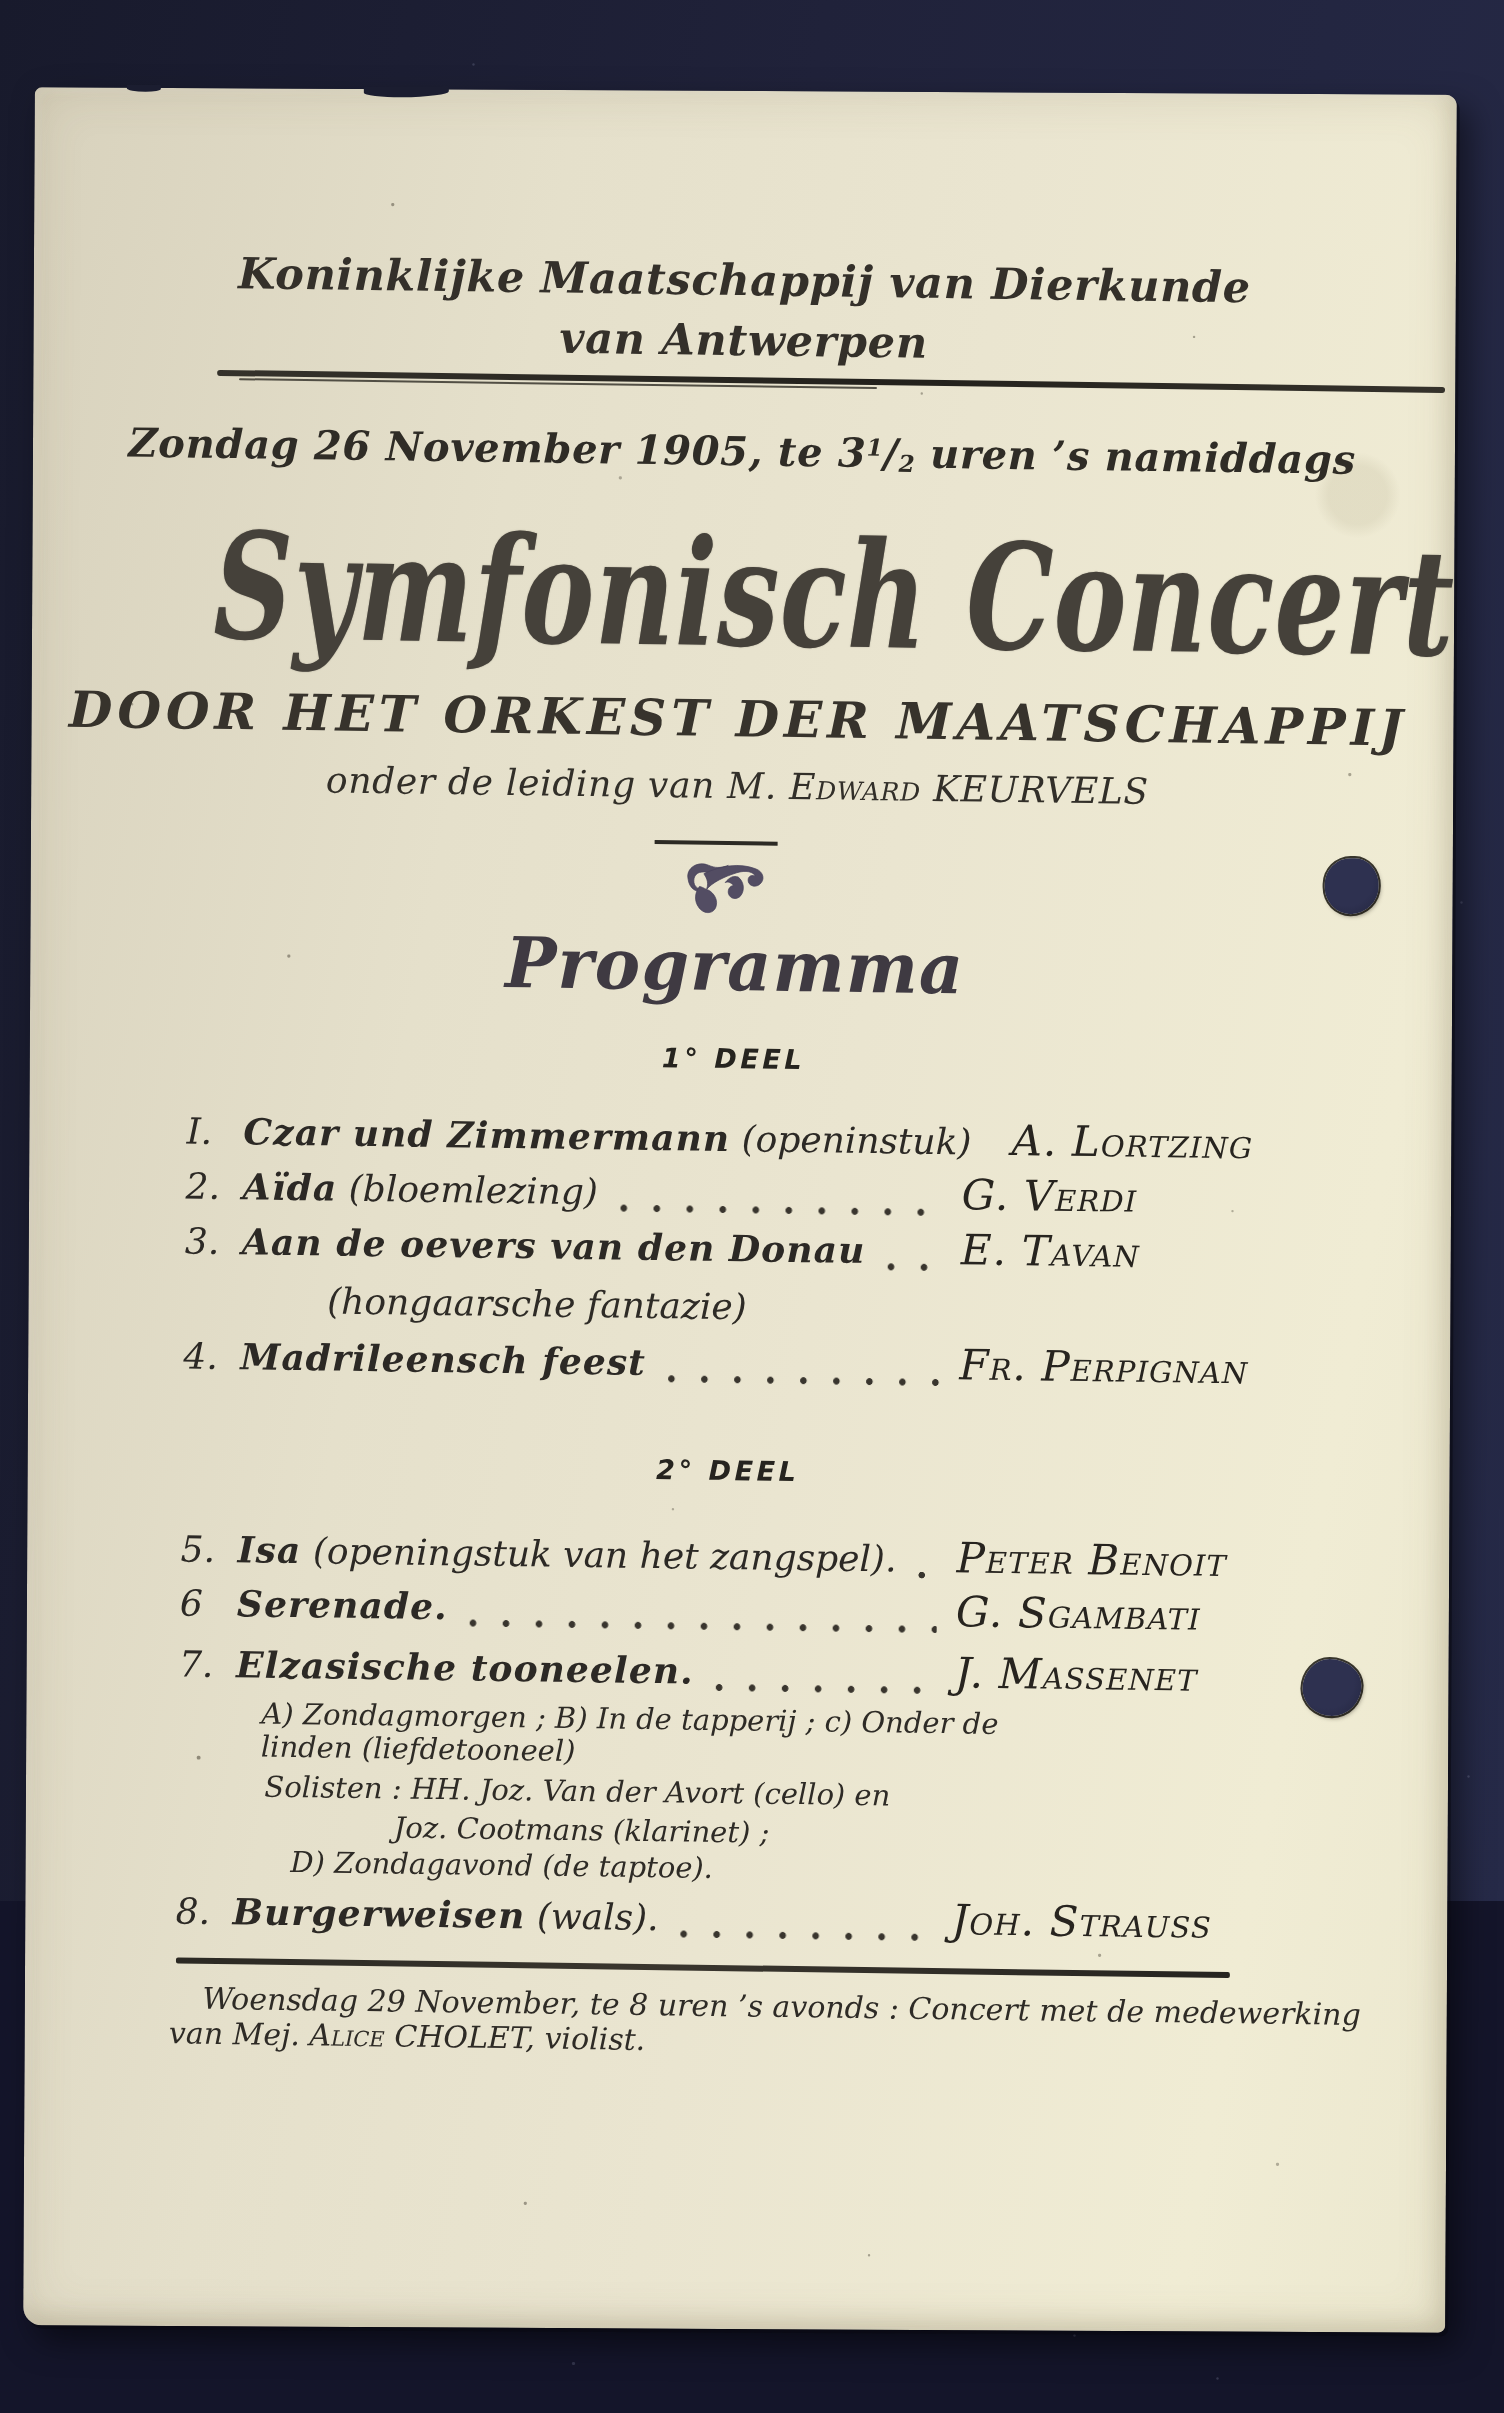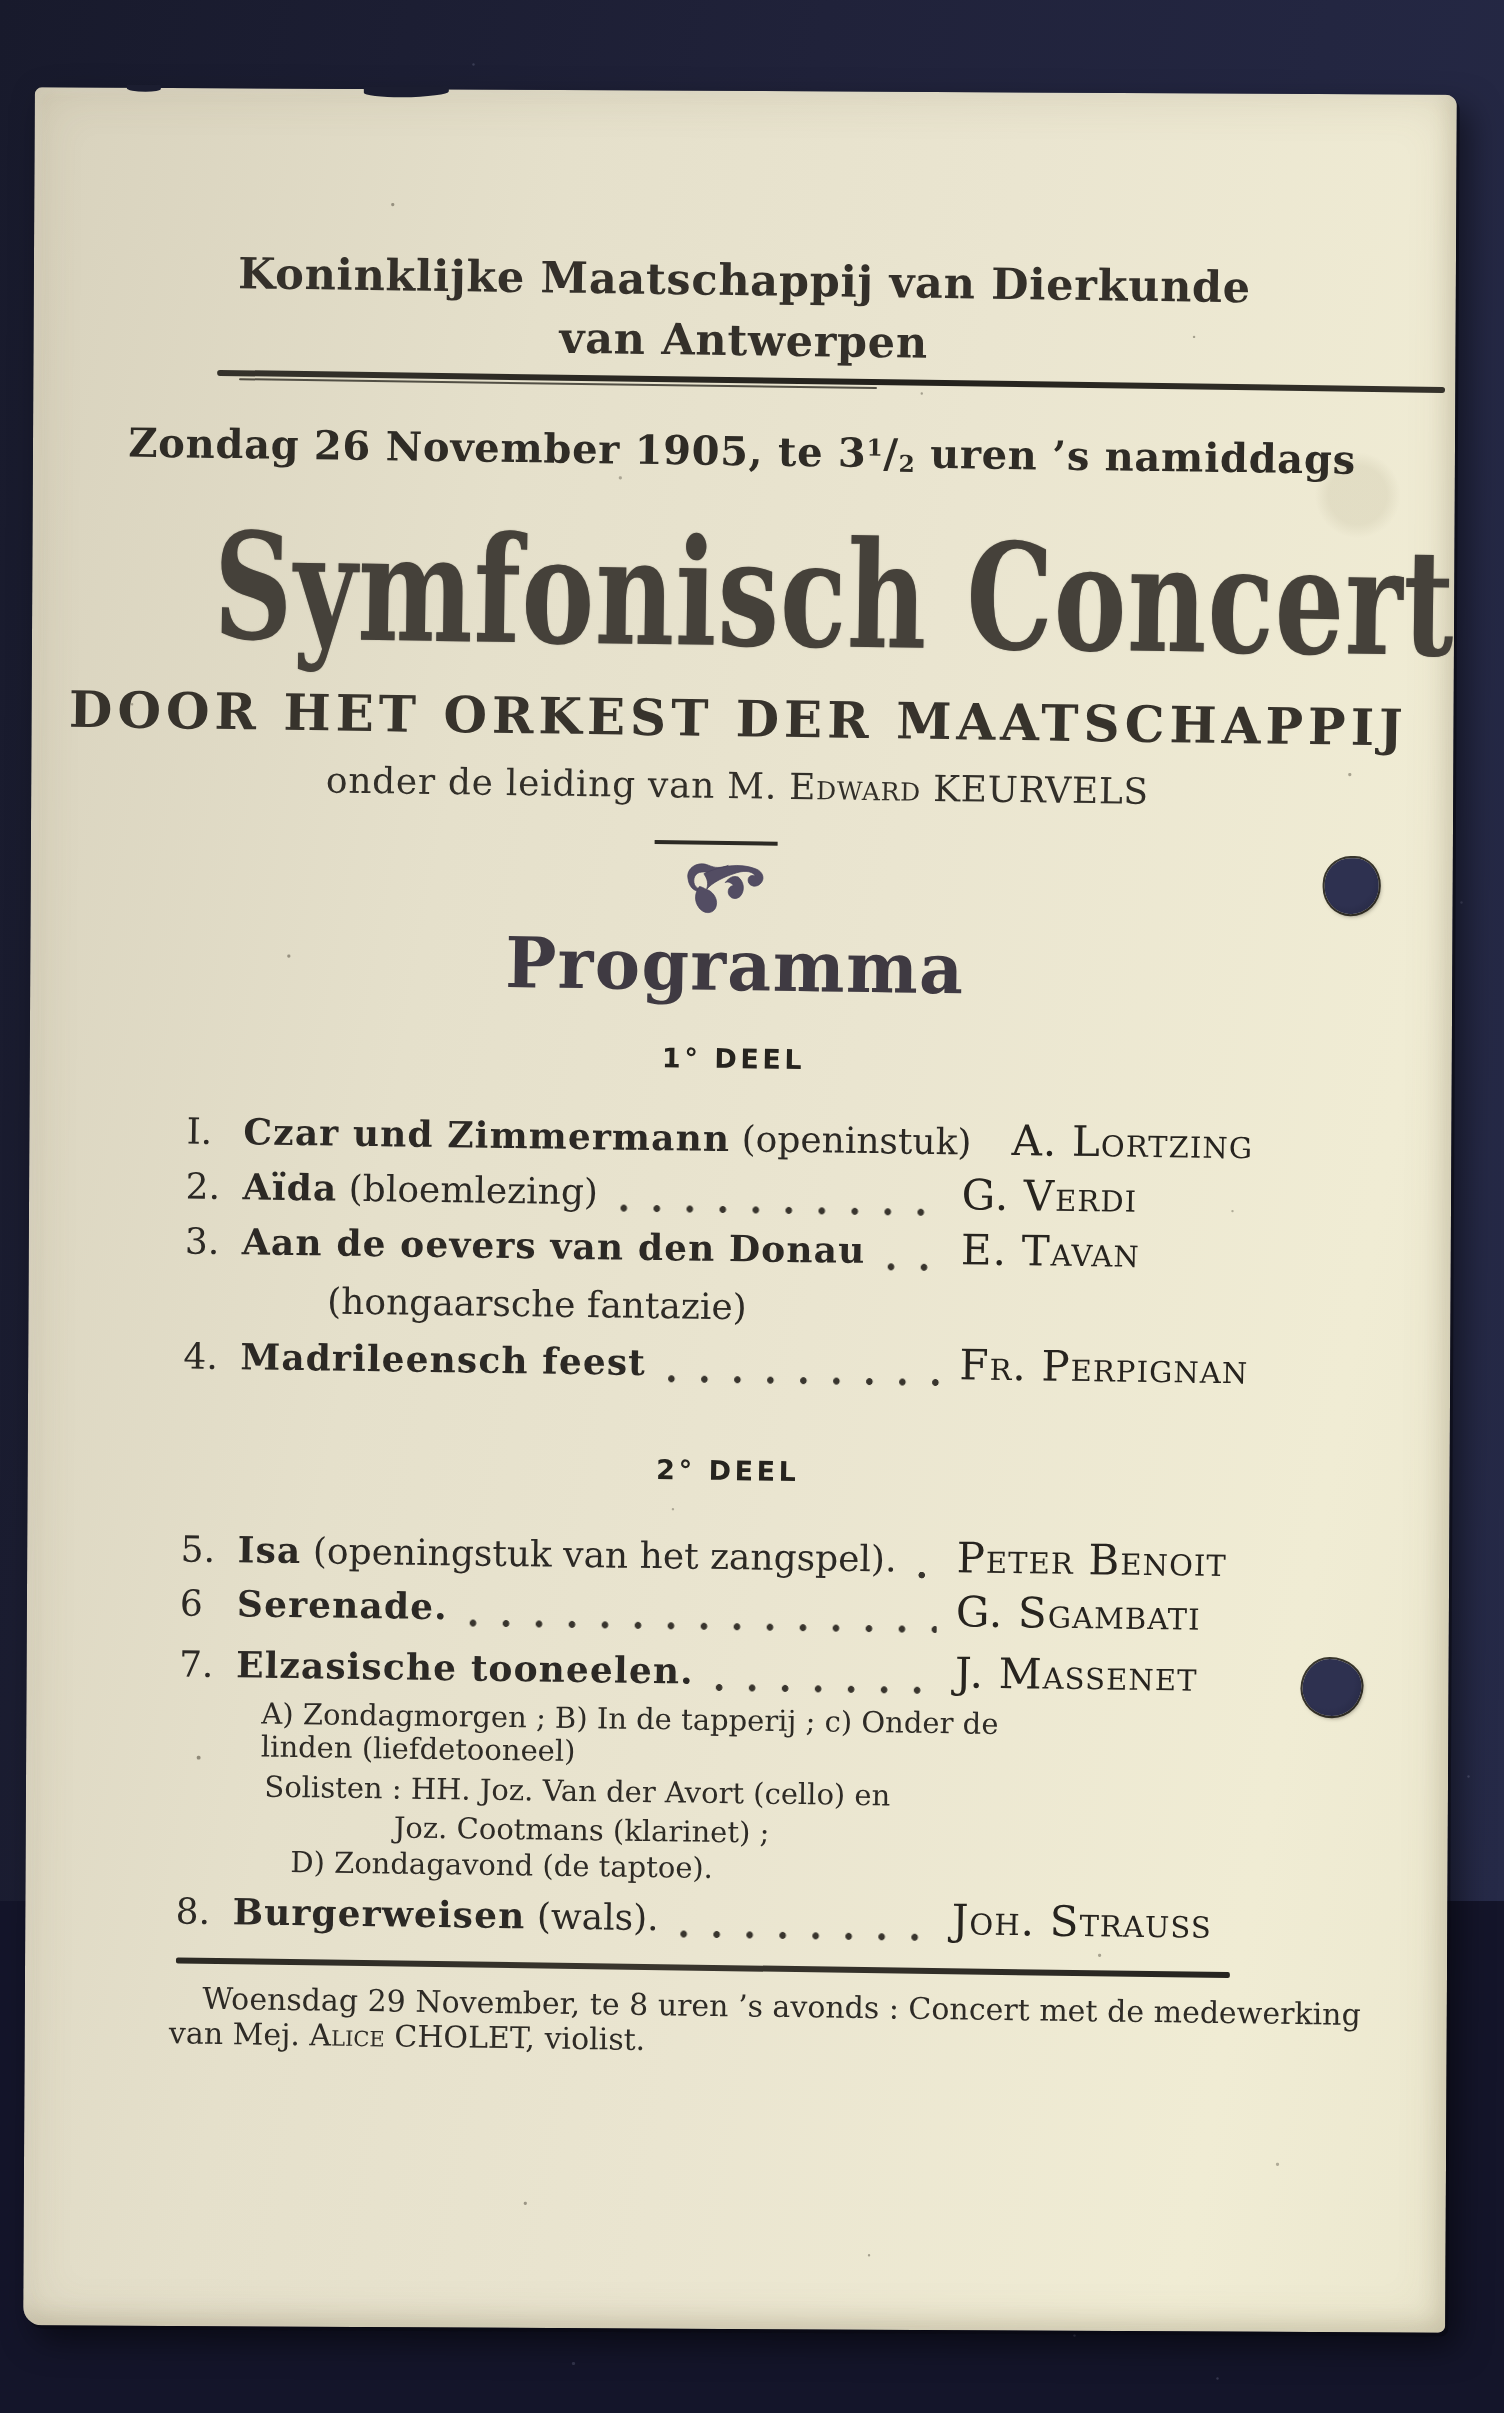--- a/index.html
+++ b/index.html
@@ -4,20 +4,21 @@
 <style>
   html,body { margin:0; padding:0; }
   body {
     width:1505px; height:2413px; overflow:hidden;
     background:#14152a;
     font-family:"DejaVu Serif", serif;
   }
   .stage {
     position:relative; width:1505px; height:1901px;
     background:linear-gradient(100deg,#181a2c 0%,#20223a 45%,#262a48 100%);
+    font-style:italic;
   }
   
   .mat-speckles {
     position:absolute; top:0; left:0; width:1.4px; height:1.4px; border-radius:50%;
     background:transparent;
     box-shadow:
       215px 129px 0 1.1px rgba(190,196,226,.22), 473px 64px 0 0.7px rgba(190,196,226,.18),
       902px 100px 0 1.1px rgba(190,196,226,.20), 1282px 172px 0 0.7px rgba(190,196,226,.22),
       1418px 444px 0 1.1px rgba(190,196,226,.18), 1461px 902px 0 0.7px rgba(190,196,226,.20),
       1404px 1354px 0 1.1px rgba(190,196,226,.16), 1468px 1776px 0 0.7px rgba(190,196,226,.22),

